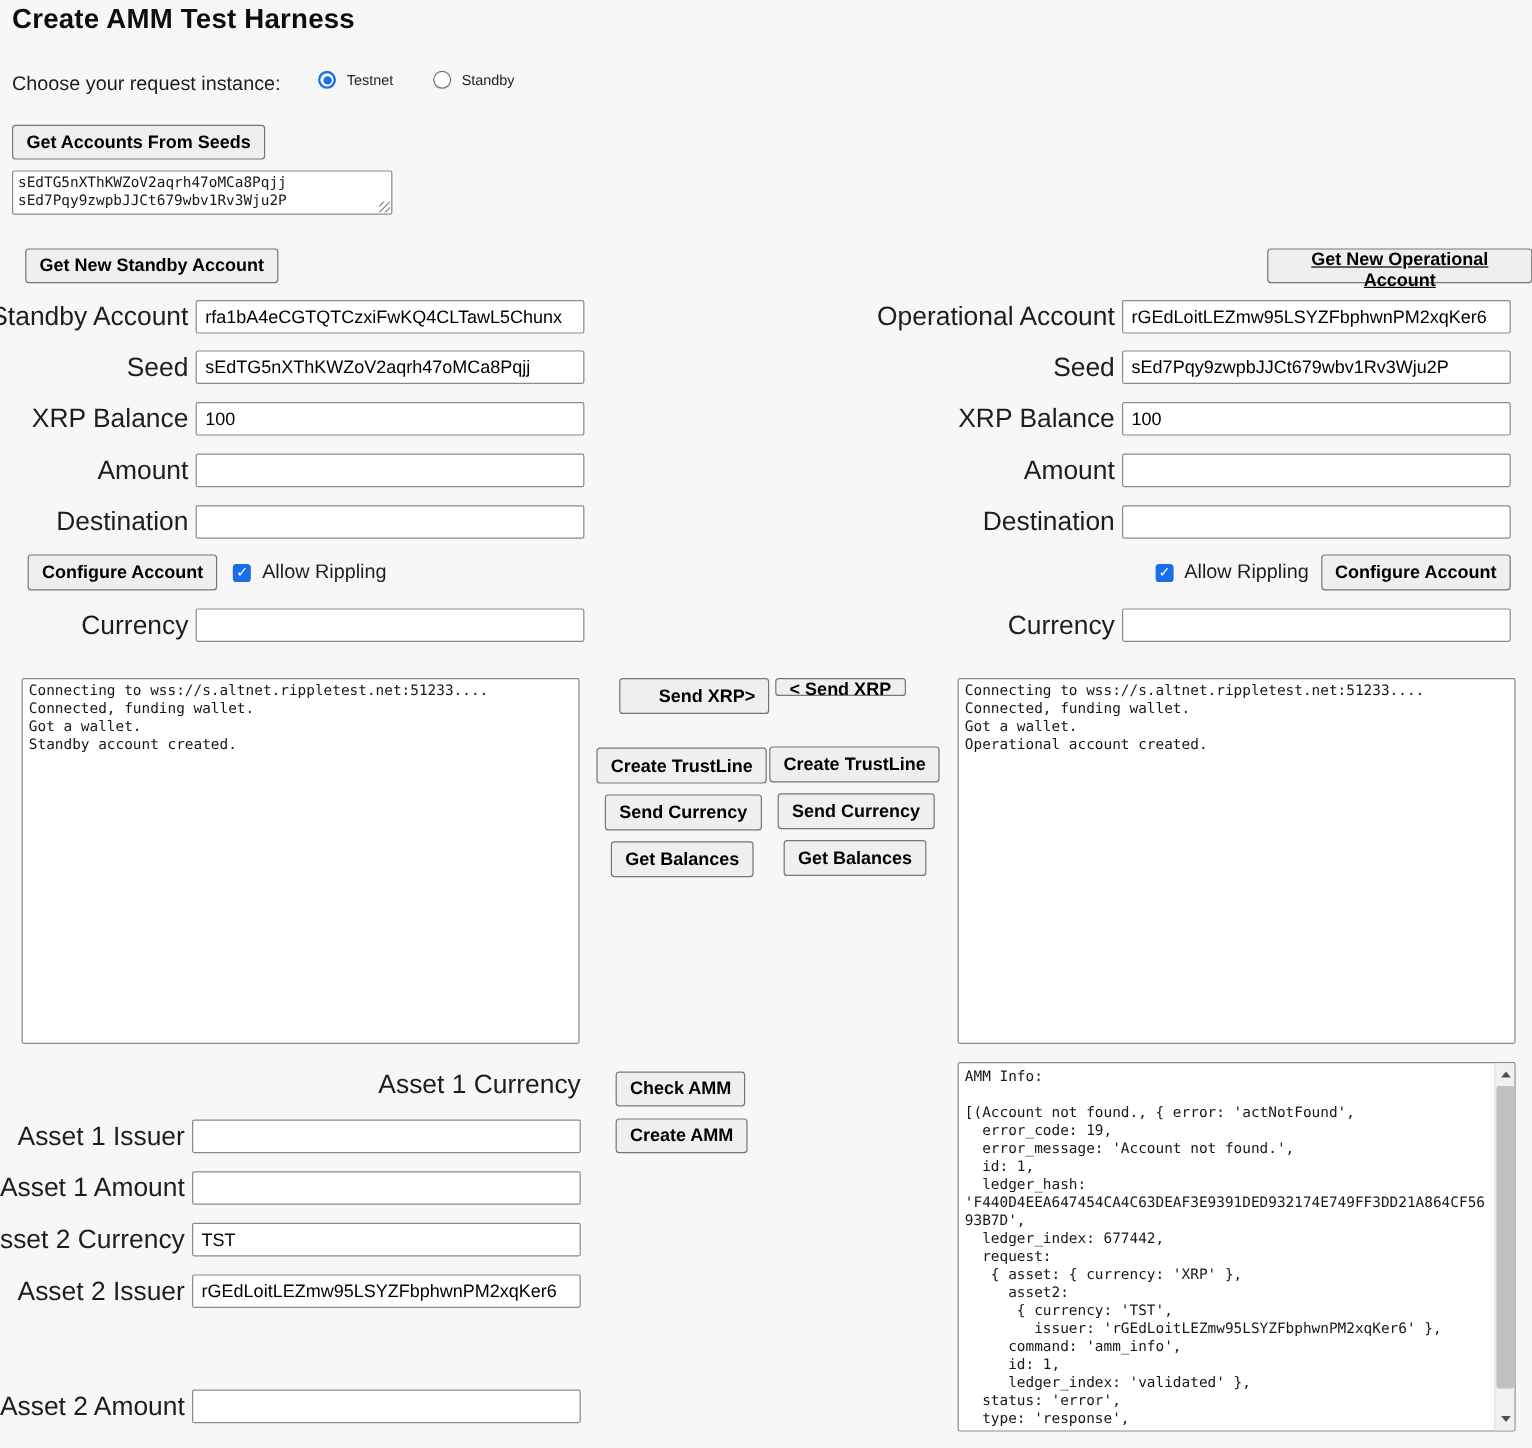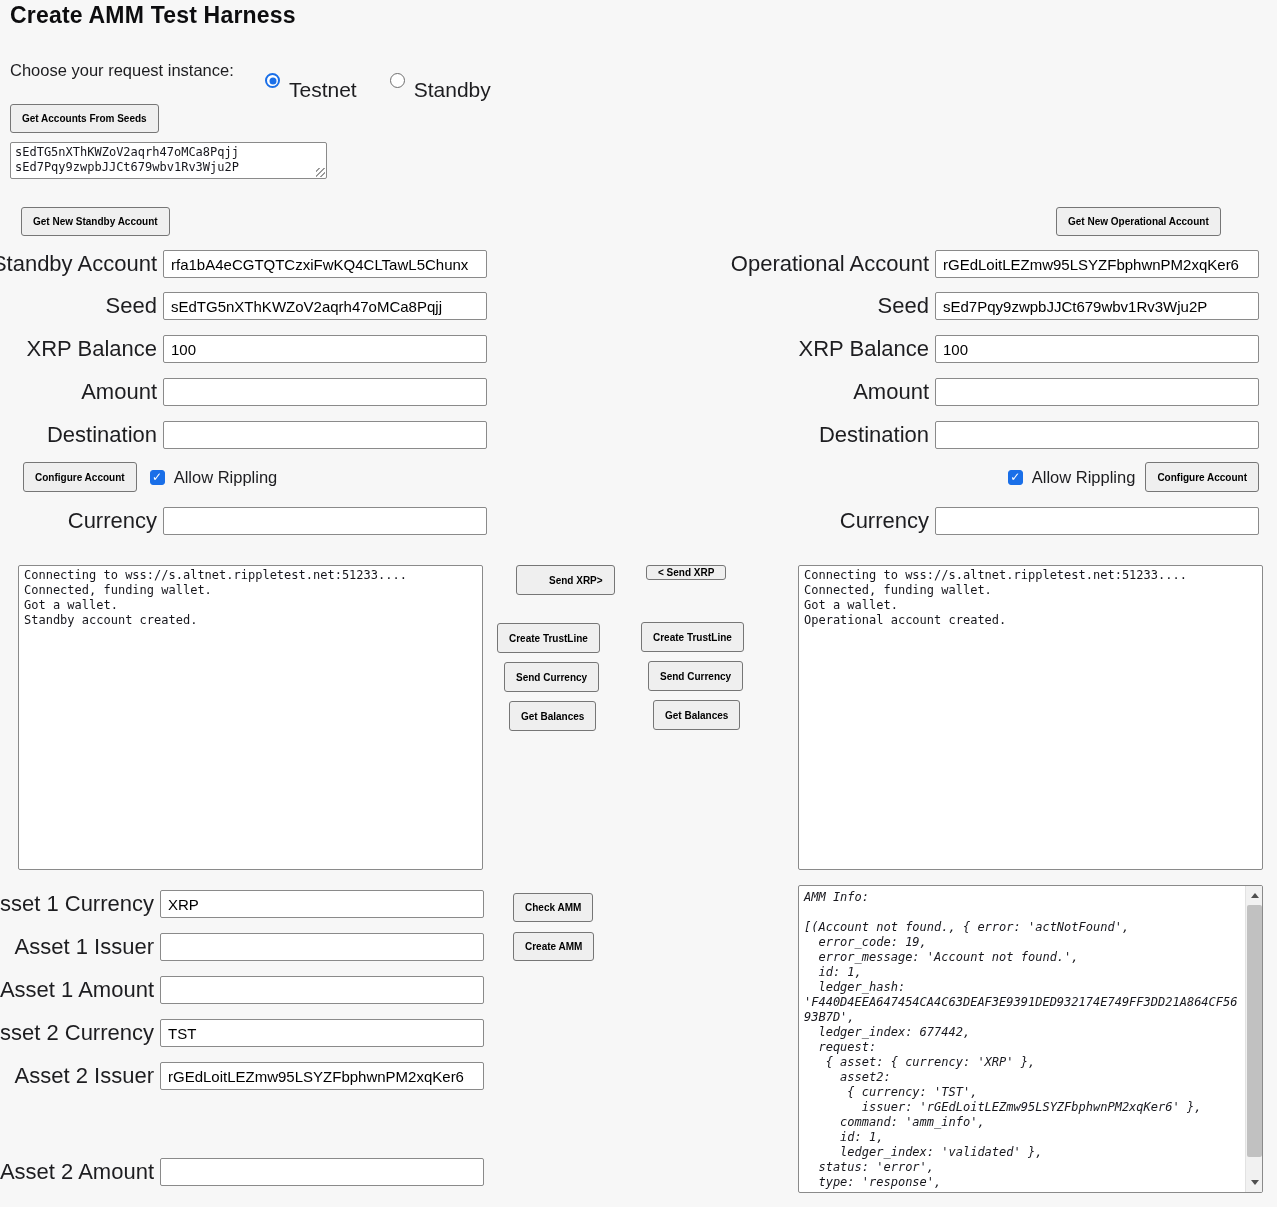--- a/index.html
+++ b/index.html
@@ -25,28 +25,28 @@
     width: 15px; height: 15px; border-radius: 50%;
     border: 1.5px solid #6e6e6e; background: #fff; position: relative;
     flex: none;
   }
   .radio.on { border: 2px solid #1a6fe8; }
   .radio.on::after {
     content: ""; position: absolute; left: 50%; top: 50%;
     width: 7px; height: 7px; border-radius: 50%;
     transform: translate(-50%, -50%); background: #1a6fe8;
   }
-  .radio-label { font-size: 21px; margin-right: 24px; margin-top: 19px; }
+  .radio-label { font-size: 12px; margin-right: 24px; }
 
   button.btn {
     background: #efefef;
     border: 1px solid #767676;
     border-radius: 3px;
     font-family: "Liberation Sans", sans-serif;
-    font-size: 10px; font-weight: 700; color: #000;
+    font-size: 15px; font-weight: 700; color: #000;
     height: 29px; padding: 0 11px;
     cursor: pointer;
   }
 
   textarea, input[type=text] {
     border: 1px solid #8a8a8a; background: #fff; border-radius: 2px;
     font-family: "Liberation Sans", sans-serif;
   }
   .mono, textarea.log, textarea.seeds, pre.info {
     font-family: "DejaVu Sans Mono", "Liberation Mono", monospace;
@@ -88,21 +88,21 @@
     font-family: "DejaVu Sans", sans-serif;
   }
   .cb-label { font-size: 16.5px; margin: 0 10px 0 9px; white-space: nowrap; }
 
   textarea.log {
     position: absolute; width: 465px; height: 305px; padding: 2px 5px;
   }
 
   .scrollbox {
     position: absolute; left: 798px; top: 885px; width: 465px; height: 308px;
-    background: #fff; border: 1px solid #8a8a8a; border-radius: 2px; overflow: hidden; font-style: italic;
+    background: #fff; border: 1px solid #8a8a8a; border-radius: 2px; overflow: hidden;
   }
   .scrollbox pre.info { padding: 4px 2px 2px 5px; white-space: pre; }
   .sb-track {
     position: absolute; top: 0; right: 0; width: 17px; height: 100%;
     background: #f1f1f1; border-left: 1px solid #e2e2e2;
   }
   .sb-btn {
     position: absolute; left: 0; width: 17px; height: 17px;
     display: flex; align-items: center; justify-content: center; cursor: pointer;
   }
@@ -126,21 +126,21 @@
   <span class="radio"></span>
   <span class="radio-label">Standby</span>
 </div>
 
 <button class="btn abs" style="left:10px; top:104px;">Get Accounts From Seeds</button>
 <textarea class="seeds" spellcheck="false" style="">sEdTG5nXThKWZoV2aqrh47oMCa8Pqjj
 sEd7Pqy9zwpbJJCt679wbv1Rv3Wju2P</textarea>
 <span class="resize-grip"></span>
 
 <button class="btn abs" style="left:21px; top:207px;">Get New Standby Account</button>
-<button class="btn abs" style="left:1056px; top:207px;">Get New Operational Account</button>
+<button class="btn abs" style="left:1056px; top:207px;text-decoration:underline;">Get New Operational Account</button>
 
 <div class="field-row lrow" style="top:250px;">
   <span class="lbl">Standby Account</span>
   <input type="text" value="rfa1bA4eCGTQTCzxiFwKQ4CLTawL5Chunx" style="">
 </div>
 <div class="field-row lrow" style="top:292px;">
   <span class="lbl">Seed</span>
   <input type="text" value="sEdTG5nXThKWZoV2aqrh47oMCa8Pqjj" style="">
 </div>
 <div class="field-row lrow" style="top:335px;">
@@ -208,21 +208,20 @@
 <button class="btn abs" style="left:646px; top:565px; height:15px;">&lt; Send XRP</button>
 <button class="btn abs" style="left:497px; top:623px; height:30px;">Create TrustLine</button>
 <button class="btn abs" style="left:641px; top:622px; height:30px;">Create TrustLine</button>
 <button class="btn abs" style="left:504px; top:662px; height:30px;">Send Currency</button>
 <button class="btn abs" style="left:648px; top:661px; height:30px;">Send Currency</button>
 <button class="btn abs" style="left:509px; top:701px; height:30px;">Get Balances</button>
 <button class="btn abs" style="left:653px; top:700px; height:30px;">Get Balances</button>
 
 <div class="field-row arow" style="top:890px;">
   <span class="lbl">Asset 1 Currency</span>
-  <input type="text" value="XRP" style="">
 </div>
 <div class="field-row arow" style="top:933px;">
   <span class="lbl">Asset 1 Issuer</span>
   <input type="text" value="" style="">
 </div>
 <div class="field-row arow" style="top:976px;">
   <span class="lbl">Asset 1 Amount</span>
   <input type="text" value="" style="">
 </div>
 <div class="field-row arow" style="top:1019px;">

